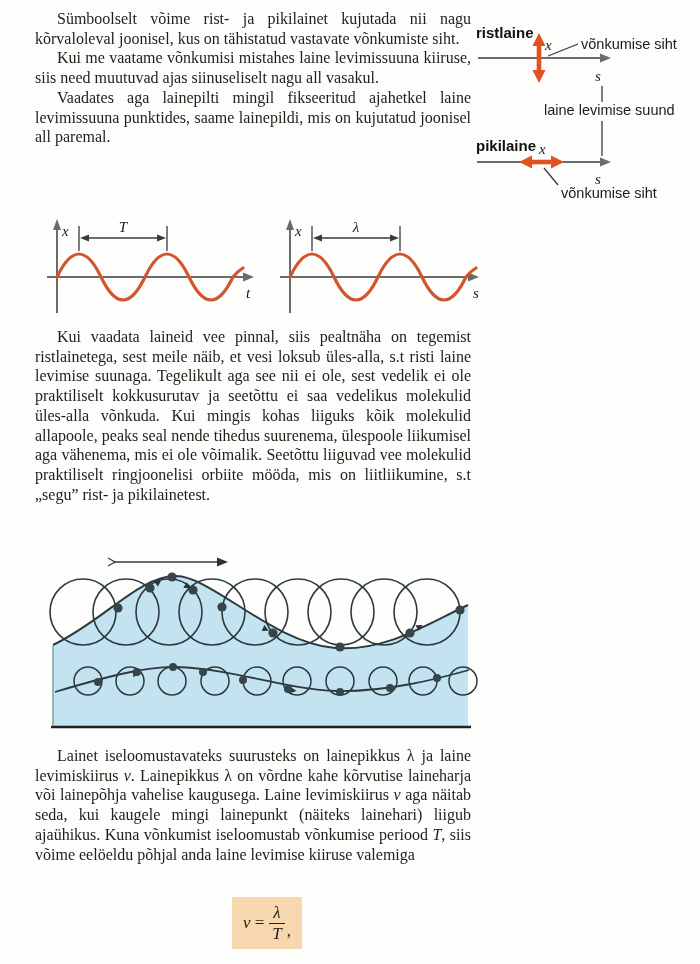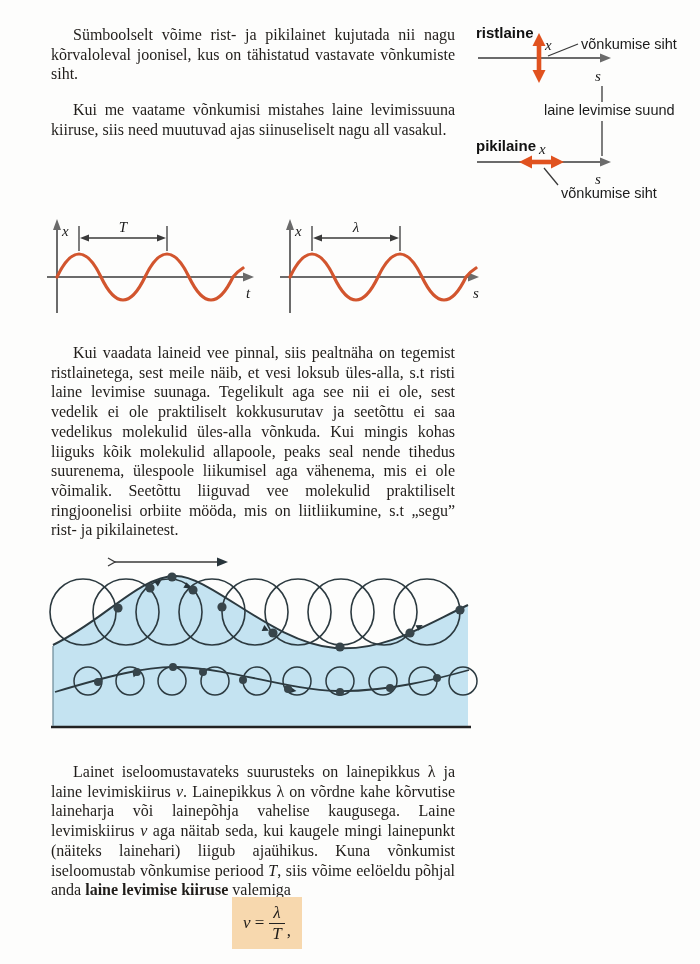--- a/index.html
+++ b/index.html
@@ -5,22 +5,22 @@
   html,body{margin:0;padding:0;}
   body{
     width:700px;height:964px;position:relative;overflow:hidden;
     background:var(--page_bg,#fff);
     font-family:"Liberation Serif","DejaVu Serif",serif;
     color:var(--text_color,#201d1a);
   }
   .abs{position:absolute;}
   
   .textblock{width:436px;font-size:16px;line-height:19.7px;text-align:justify;}
-  .textblock p{margin:16px;text-indent:22px;}
-  .textblock .b{font-weight:bold;}
+  .textblock p{margin:0;text-indent:22px;}
+  .textblock .b{font-weight:normal;}
   .textblock .i{font-style:italic;}
   
   svg{display:block;overflow:visible;}
   .axis{stroke:var(--axis_gray,#6b6b6b);stroke-width:2;fill:none;}
   .axis-head{fill:var(--axis_gray,#5a5a5a);}
   .thin{stroke:#3a3a3a;stroke-width:1.3;fill:none;}
   .thin-head{fill:#3a3a3a;}
   .lbl-sans{font-family:"Liberation Sans","DejaVu Sans",sans-serif;font-size:14.5px;fill:#1b1b1b;}
   .lbl-sans-b{font-family:"Liberation Sans","DejaVu Sans",sans-serif;font-size:15px;font-weight:600;fill:#111;}
   .lbl-math{font-family:"Liberation Serif","DejaVu Serif",serif;font-style:italic;font-size:15px;fill:#1b1b1b;}
@@ -44,20 +44,21 @@
   .formula-box .den{padding-top:1px;}
   .formula-box .eq{margin-left:4px;font-style:normal;}
   .formula-box .comma{align-self:flex-end;margin:0 0 8px 2px;font-style:normal;}
 </style>
 </head>
 <body>
 
 <div class="abs textblock" style="left:35px;top:9px;">
     <p><span class="">Sümboolselt võime rist- ja pikilainet kujutada nii nagu kõrvaloleval joonisel, kus on tähistatud vastavate võnkumiste siht.</span></p>
     <p><span class="">Kui me vaatame võnkumisi mistahes laine levimissuuna kiiruse, siis need muutuvad ajas siinuseliselt nagu all vasakul.</span></p>
+    <p><span class="">Vaadates aga lainepilti mingil fikseeritud ajahetkel laine levimissuuna punktides, saame lainepildi, mis on kujutatud joonisel all paremal.</span></p>
   </div>
 
 <svg class="abs" style="left:474px;top:8px;" width="226" height="200" viewBox="0 0 226 200">
 
   <text class="lbl-sans-b" x="2" y="30">ristlaine</text>
   <line class="axis" x1="4" y1="50" x2="126" y2="50"></line>
   <polygon class="axis-head" points="126,45.5 137,50 126,54.5"></polygon>
   <line class="orange-arrow" x1="65" y1="36" x2="65" y2="64"></line>
   <polygon class="orange-head" points="58.5,38 65,25 71.5,38"></polygon>
   <polygon class="orange-head" points="58.5,62 65,75 71.5,62"></polygon>

